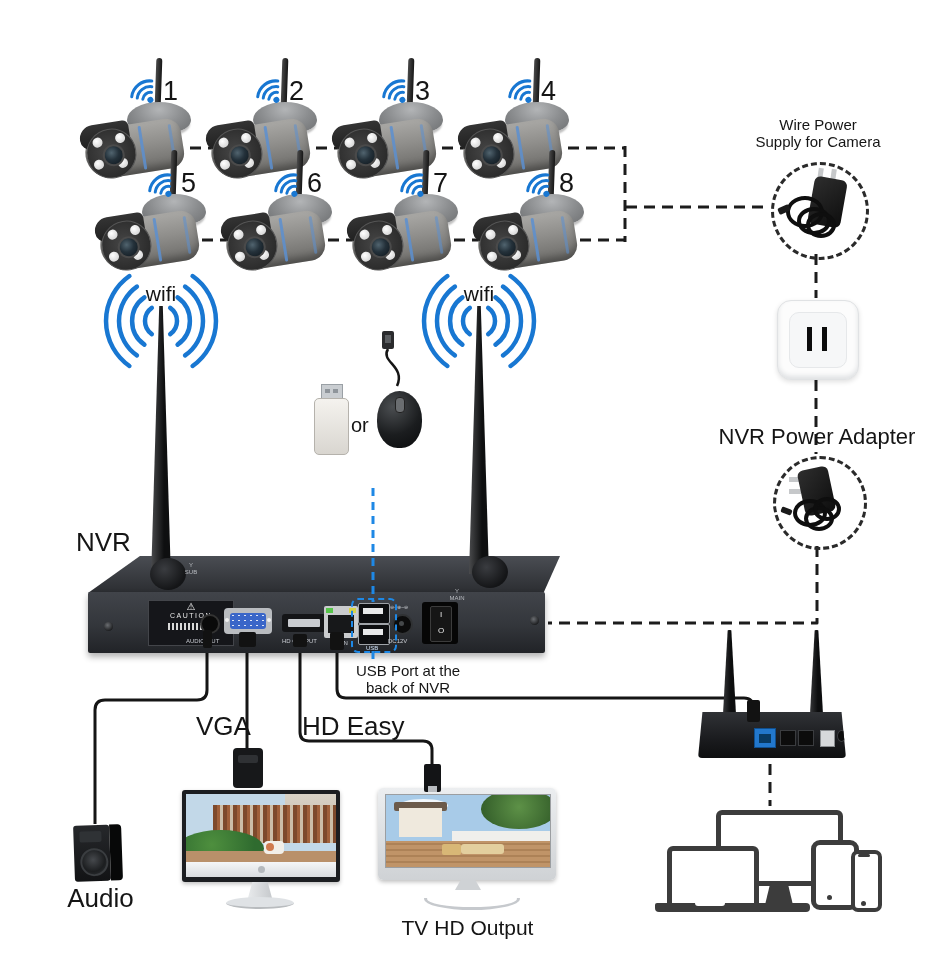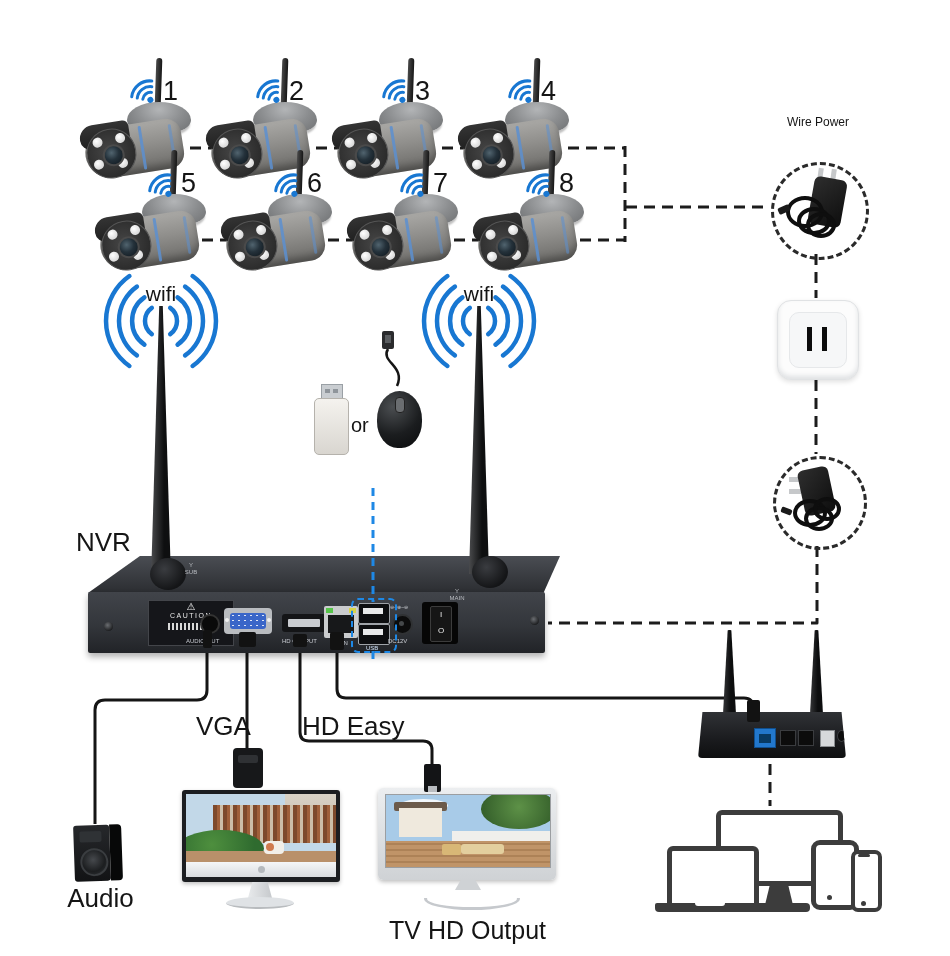--- a/index.html
+++ b/index.html
@@ -416,40 +416,42 @@
   </div>
   <div class="usb-body"></div>
   <div class="lbl" style="left:351px;top:414px;font-size:20px">or</div>
   <div class="mouse-plug">
       <i></i>
     </div>
   <div class="mouse-body">
       <div class="mouse-wheel"></div>
     </div>
 
-  <div class="lbl ctr" style="left:733px;top:116px;width:170px;font-size:12px">
+  <div class="lbl ctr" style="left:733px;top:116px;width:170px;font-size:15px">
     <div>Wire Power</div>
+    <div>Supply for Camera</div>
   </div>
   <div class="dash-circle" style="left:771px;top:162px;width:92px;height:92px"></div>
   <div>
     <div class="prong" style="left:818px;top:168px;width:5px;height:12px;transform:rotate(8deg)"></div>
     <div class="prong" style="left:831px;top:169px;width:5px;height:12px;transform:rotate(8deg)"></div>
     <div class="adp-body" style="left:811px;top:178px;width:33px;height:48px;transform:rotate(10deg)"></div>
     <div class="coil" style="left:786px;top:196px;width:30px;height:24px"></div>
     <div class="coil" style="left:797px;top:207px;width:26px;height:20px"></div>
     <div class="coil" style="left:806px;top:212px;width:22px;height:18px"></div>
     <div class="adp-tip" style="left:778px;top:206px;width:12px;height:7px;transform:rotate(-24deg)"></div>
   </div>
 
   <div class="outlet">
     <div class="inner"></div>
     <div class="slot" style="left:29px"></div>
     <div class="slot" style="left:44px"></div>
   </div>
 
+  <div class="lbl ctr" style="left:707px;top:424px;width:220px;font-size:22px;z-index:3">NVR Power Adapter</div>
   <div class="dash-circle" style="left:773px;top:456px;width:88px;height:88px"></div>
   <div>
     <div class="prong" style="left:789px;top:477px;width:12px;height:5px"></div>
     <div class="prong" style="left:789px;top:489px;width:12px;height:5px"></div>
     <div class="adp-body" style="left:801px;top:468px;width:31px;height:46px;transform:rotate(-12deg)"></div>
     <div class="coil" style="left:793px;top:499px;width:26px;height:20px"></div>
     <div class="coil" style="left:804px;top:506px;width:22px;height:17px"></div>
     <div class="coil" style="left:813px;top:497px;width:20px;height:16px"></div>
     <div class="adp-tip" style="left:781px;top:508px;width:11px;height:6px;transform:rotate(20deg)"></div>
   </div>
@@ -512,20 +514,24 @@
   <div class="plug" style="left:293px;top:634px;width:14px;height:13px"></div>
   <div class="plug" style="left:330px;top:632px;width:14px;height:18px"></div>
 
   <svg class="abs" width="950" height="956" style="left:0;top:0;z-index:6;pointer-events:none">
     <g stroke="#1e88e5" stroke-width="3" fill="none" stroke-dasharray="8 6">
       <path d="M373 488 V602"></path>
       <path d="M373 651 V663"></path>
     </g>
   </svg>
   <div class="usb-hl"></div>
+  <div class="lbl ctr" style="left:350px;top:662px;width:116px;font-size:15px;z-index:7">
+    <div>USB Port at the</div>
+    <div>back of NVR</div>
+  </div>
 
   <div class="lbl" style="left:196px;top:712px;font-size:26px">VGA</div>
   <div class="lbl" style="left:302px;top:712px;font-size:26px">HD Easy</div>
 
   <div class="r-ant" style="left:723px;top:630px"></div>
   <div class="r-ant" style="left:810px;top:630px"></div>
   <div class="plug" style="left:747px;top:700px;width:13px;height:22px;z-index:3"></div>
   <div class="router">
     <div class="r-blue">
         <i></i>
@@ -574,21 +580,21 @@
         <div class="t-house"></div>
       <div class="t-tree"></div>
         <div class="t-wall"></div>
         <div class="t-deck"></div>
       <div class="t-sofa"></div>
         <div class="t-tbl"></div>
     </div>
   </div>
   <div class="t-neck"></div>
   <div class="t-base"></div>
-  <div class="lbl ctr" style="left:380px;top:916px;width:175px;font-size:25px">TV HD Output</div>
+  <div class="lbl ctr" style="left:380px;top:916px;width:175px;font-size:21px">TV HD Output</div>
 
   <div class="rv" style="left:716px;top:810px;width:117px;height:66px;z-index:2"></div>
   <div class="rv-stand"></div>
   <div class="rv-base"></div>
   <div class="rv" style="left:667px;top:846px;width:82px;height:53px;z-index:3"></div>
   <div class="rv-lapbase">
       <i></i>
     </div>
   <div class="rv" style="left:811px;top:840px;width:38px;height:60px;border-radius:9px;z-index:4"></div>
   <div class="rv-dot" style="left:827px;top:895px;width:5px;height:5px"></div>

